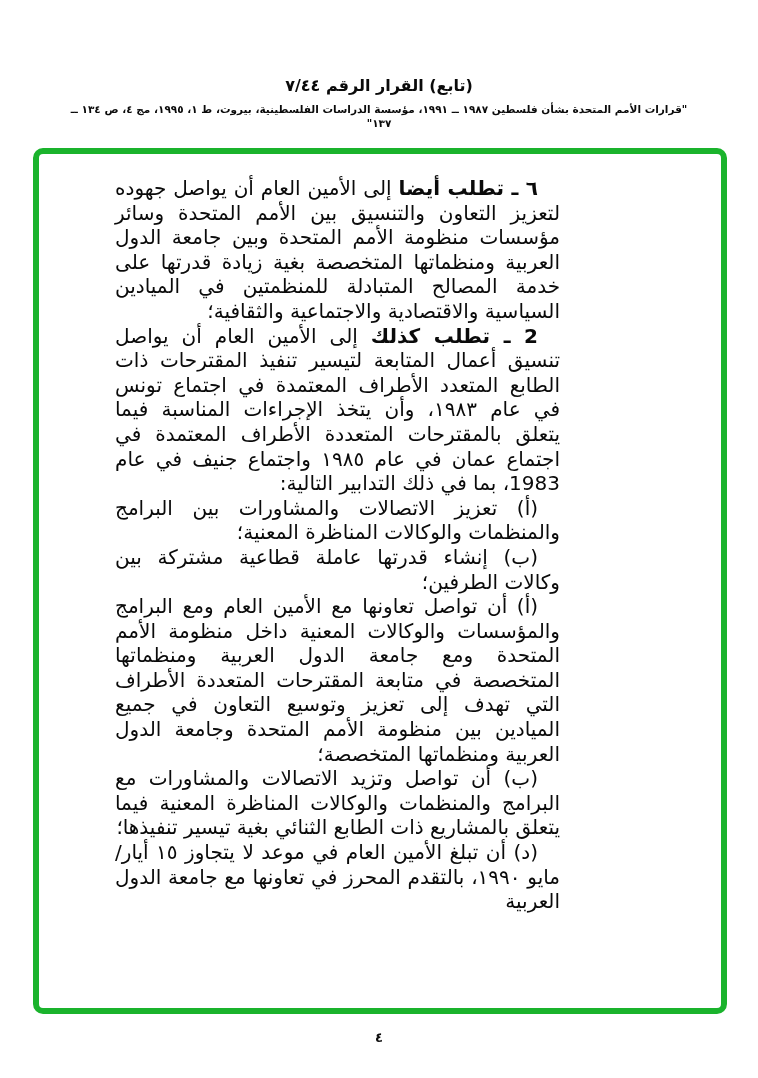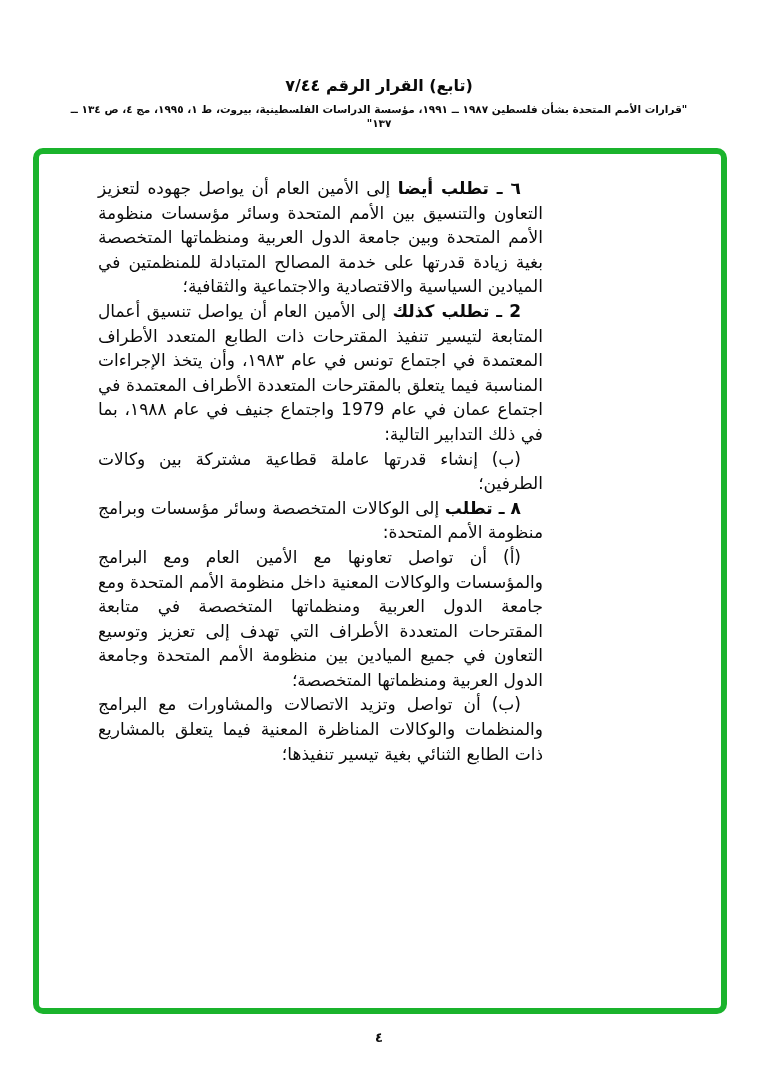--- a/index.html
+++ b/index.html
@@ -31,24 +31,24 @@
     font-size:10.5px;font-weight:bold;line-height:14px;
   }
   .frame{
     position:absolute;left:33px;top:148px;
     width:694px;height:866px;
     border:6px solid var(--green);
     border-radius:10px;
     background:transparent;
   }
   .textcol{
-    position:absolute;left:98px;top:176px;width:445px;
+    position:absolute;left:115px;top:176px;width:445px;
     direction:rtl;
     text-align:justify;
-    font-size:17px;
+    font-size:20px;
     line-height:24.6px;
     color:var(--ink);
   }
   .textcol p{
     margin:0;
     text-indent:22px;
   }
   .b{font-weight:bold;}
   .pagenum{
     position:absolute;top:1030px;left:0;width:100%;
@@ -62,22 +62,23 @@
 
   <div class="header">
     <div class="title">(تابع) القرار الرقم ٧/٤٤</div>
     <div class="citation">"قرارات الأمم المتحدة بشأن فلسطين ١٩٨٧ ــ ١٩٩١، مؤسسة الدراسات الفلسطينية، بيروت، ط ١، ١٩٩٥، مج ٤، ص ١٣٤ ــ ١٣٧"</div>
   </div>
 
   <div class="frame"></div>
 
   <div class="textcol">
     <p><span class="b">٦ ـ تطلب أيضا</span><span> إلى الأمين العام أن يواصل جهوده لتعزيز التعاون والتنسيق بين الأمم المتحدة وسائر مؤسسات منظومة الأمم المتحدة وبين جامعة الدول العربية ومنظماتها المتخصصة بغية زيادة قدرتها على خدمة المصالح المتبادلة للمنظمتين في الميادين السياسية والاقتصادية والاجتماعية والثقافية؛</span></p>
-    <p><span class="b">2 ـ تطلب كذلك</span><span> إلى الأمين العام أن يواصل تنسيق أعمال المتابعة لتيسير تنفيذ المقترحات ذات الطابع المتعدد الأطراف المعتمدة في اجتماع تونس في عام ١٩٨٣، وأن يتخذ الإجراءات المناسبة فيما يتعلق بالمقترحات المتعددة الأطراف المعتمدة في اجتماع عمان في عام 1979 واجتماع جنيف في عام ١٩٨٨، بما في ذلك التدابير التالية:</span></p>
+    <p><span class="b">2 ـ تطلب كذلك</span><span> إلى الأمين العام أن يواصل تنسيق أعمال المتابعة لتيسير تنفيذ المقترحات ذات الطابع المتعدد الأطراف المعتمدة في اجتماع تونس في عام ١٩٨٣، وأن يتخذ الإجراءات المناسبة فيما يتعلق بالمقترحات المتعددة الأطراف المعتمدة في اجتماع عمان في عام ١٩٨٥ واجتماع جنيف في عام 1983، بما في ذلك التدابير التالية:</span></p>
+    <p><span class="b"></span><span>(أ) تعزيز الاتصالات والمشاورات بين البرامج والمنظمات والوكالات المناظرة المعنية؛</span></p>
     <p><span class="b"></span><span>(ب) إنشاء قدرتها عاملة قطاعية مشتركة بين وكالات الطرفين؛</span></p>
-    <p><span class="b">٨ ـ تطلب</span><span> إلى الوكالات المتخصصة وسائر مؤسسات وبرامج منظومة الأمم المتحدة:</span></p>
     <p><span class="b"></span><span>(أ) أن تواصل تعاونها مع الأمين العام ومع البرامج والمؤسسات والوكالات المعنية داخل منظومة الأمم المتحدة ومع جامعة الدول العربية ومنظماتها المتخصصة في متابعة المقترحات المتعددة الأطراف التي تهدف إلى تعزيز وتوسيع التعاون في جميع الميادين بين منظومة الأمم المتحدة وجامعة الدول العربية ومنظماتها المتخصصة؛</span></p>
     <p><span class="b"></span><span>(ب) أن تواصل وتزيد الاتصالات والمشاورات مع البرامج والمنظمات والوكالات المناظرة المعنية فيما يتعلق بالمشاريع ذات الطابع الثنائي بغية تيسير تنفيذها؛</span></p>
+    <p><span class="b"></span><span>(د) أن تبلغ الأمين العام في موعد لا يتجاوز ١٥ أيار/مايو ١٩٩٠، بالتقدم المحرز في تعاونها مع جامعة الدول العربية</span></p>
   </div>
 
   <div class="pagenum">٤</div>
 
 </div>
 
 </body></html>

